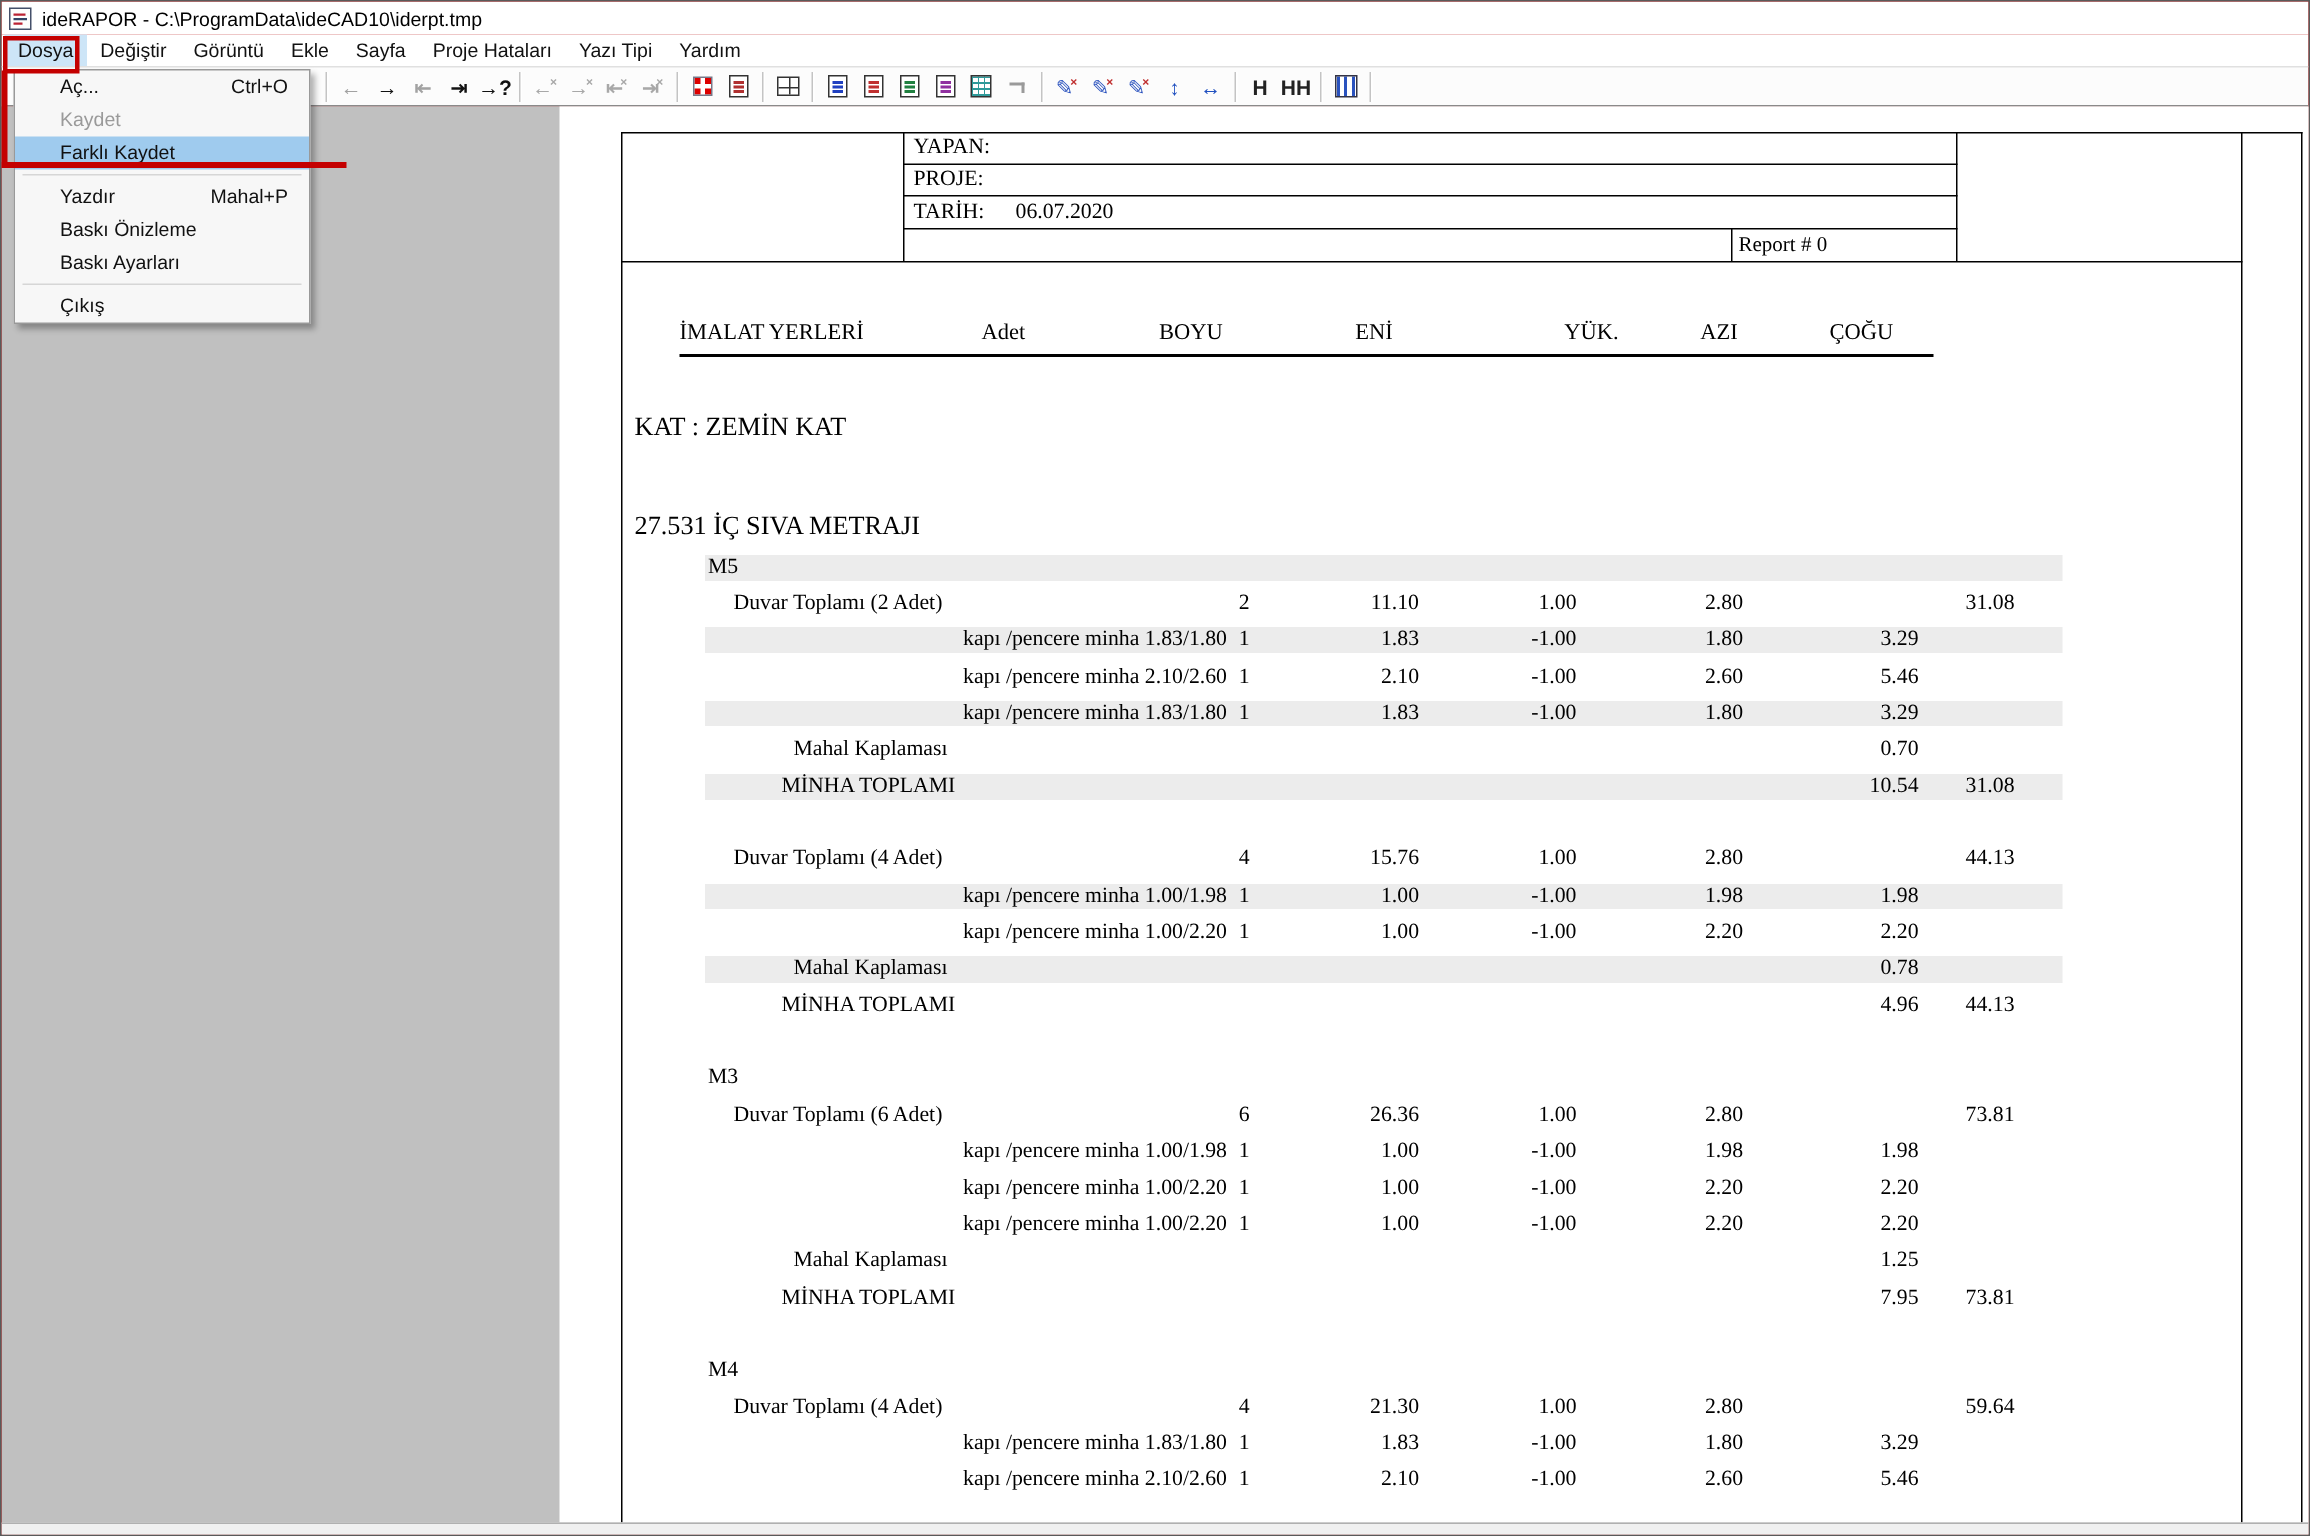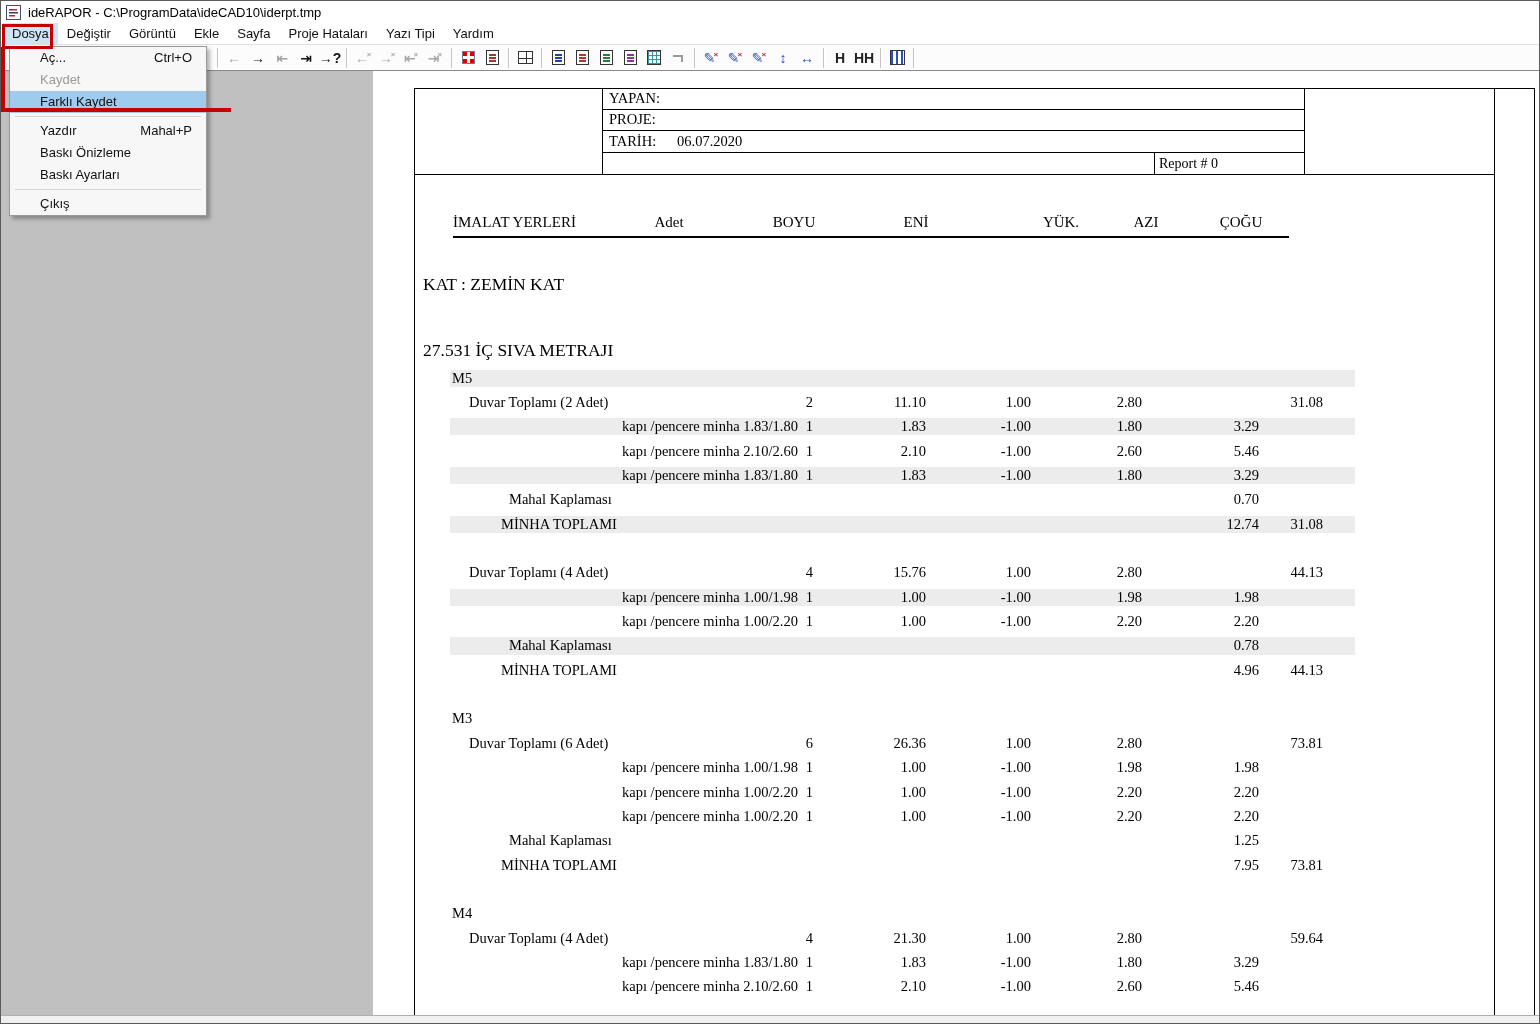--- a/index.html
+++ b/index.html
@@ -50,21 +50,21 @@
   .workspace{position:absolute;top:70px;left:0;width:1540px;height:954px;background:#c0c0c0;}
   .page{position:absolute;left:372px;top:0;width:1168px;height:944px;background:#fff;}
   .ln{position:absolute;background:#000;}
   .serif{font-family:"Liberation Serif","DejaVu Serif",serif;color:#000;text-align:center;}
   .hrow{position:absolute;height:21px;display:flex;align-items:center;font-size:14.5px;}
   .colhead{position:absolute;top:143px;height:20px;font-size:15px;}
   .colhead span{position:absolute;white-space:nowrap;}
   .ch-center{transform:translateX(-50%);}
   .big-title{position:absolute;font-size:17.5px;white-space:nowrap;}
   
-  #rows{position:absolute;left:449px;top:295px;width:905px;font-size:14.5px;
+  #rows{position:absolute;left:469px;top:295px;width:905px;font-size:14.5px;
     font-family:"Liberation Serif","DejaVu Serif",serif;color:#000;}
   .row{display:grid;grid-template-columns:348px 15px 113px 105px 111px 117px 64px;
     height:24.35px;align-items:center;padding:3.6px 0;background-clip:content-box;}
   .row.shaded{background-color:#ececec;}
   .row-spacer{height:24.35px;}
   .c-num{text-align:right;white-space:nowrap;}
   .c-desc{white-space:nowrap;}
   .row.section .c-desc{padding-left:2px;}
   .row.wall .c-desc{padding-left:19px;}
   .row.minha .c-desc{text-align:right;}
@@ -301,21 +301,21 @@
           <span class="c-num"></span>
           <span class="c-num">0.70</span>
           <span class="c-num"></span>
         </div>
         <div class="row total shaded">
           <span class="c-desc">MİNHA TOPLAMI</span>
           <span class="c-num"></span>
           <span class="c-num"></span>
           <span class="c-num"></span>
           <span class="c-num"></span>
-          <span class="c-num">12.74</span>
+          <span class="c-num">10.54</span>
           <span class="c-num">31.08</span>
         </div>
         <div class="row-spacer"></div>
         <div class="row wall">
           <span class="c-desc">Duvar Toplamı (4 Adet)</span>
           <span class="c-num">4</span>
           <span class="c-num">15.76</span>
           <span class="c-num">1.00</span>
           <span class="c-num">2.80</span>
           <span class="c-num"></span>

